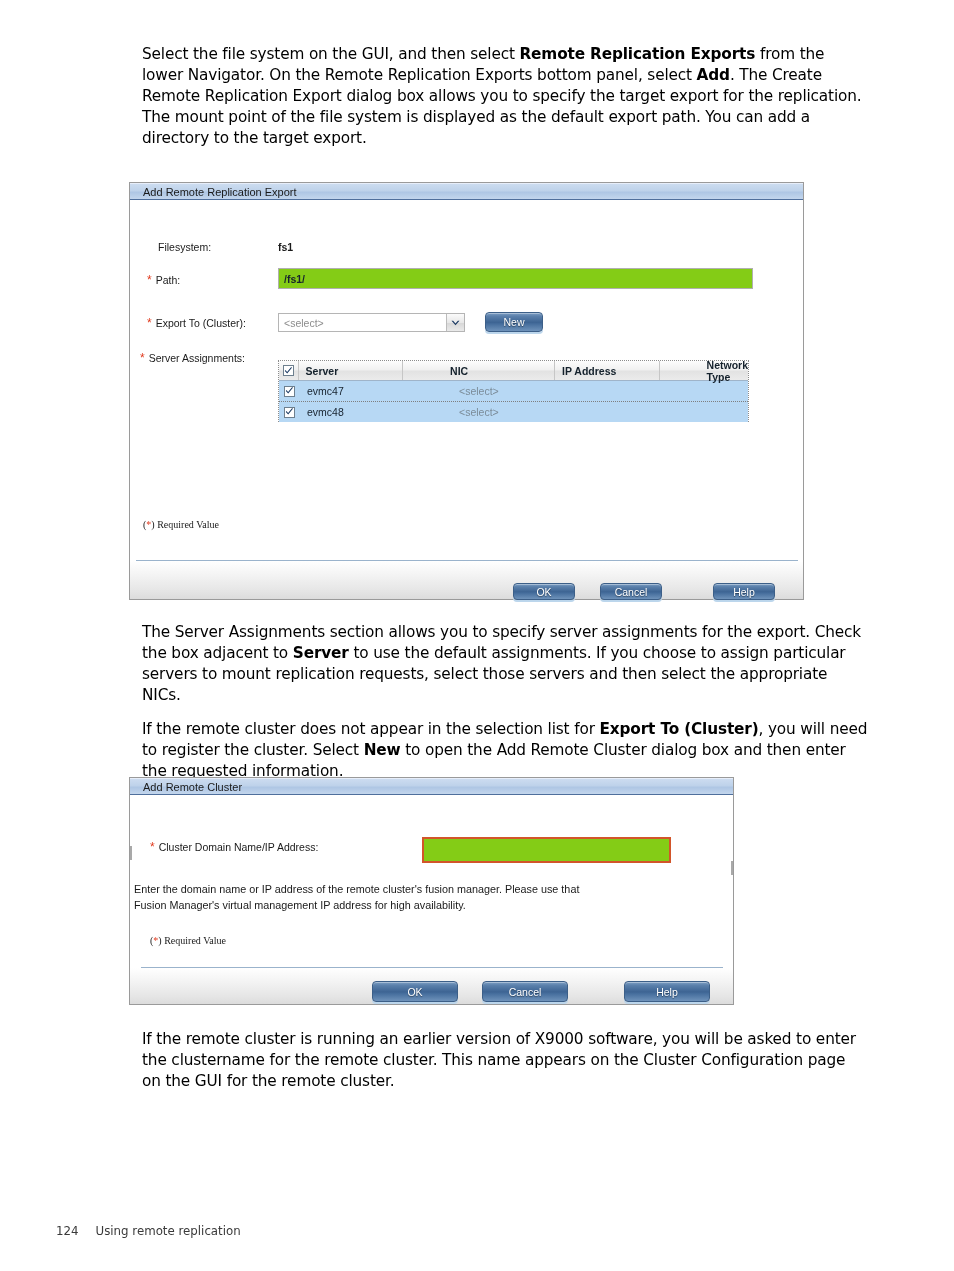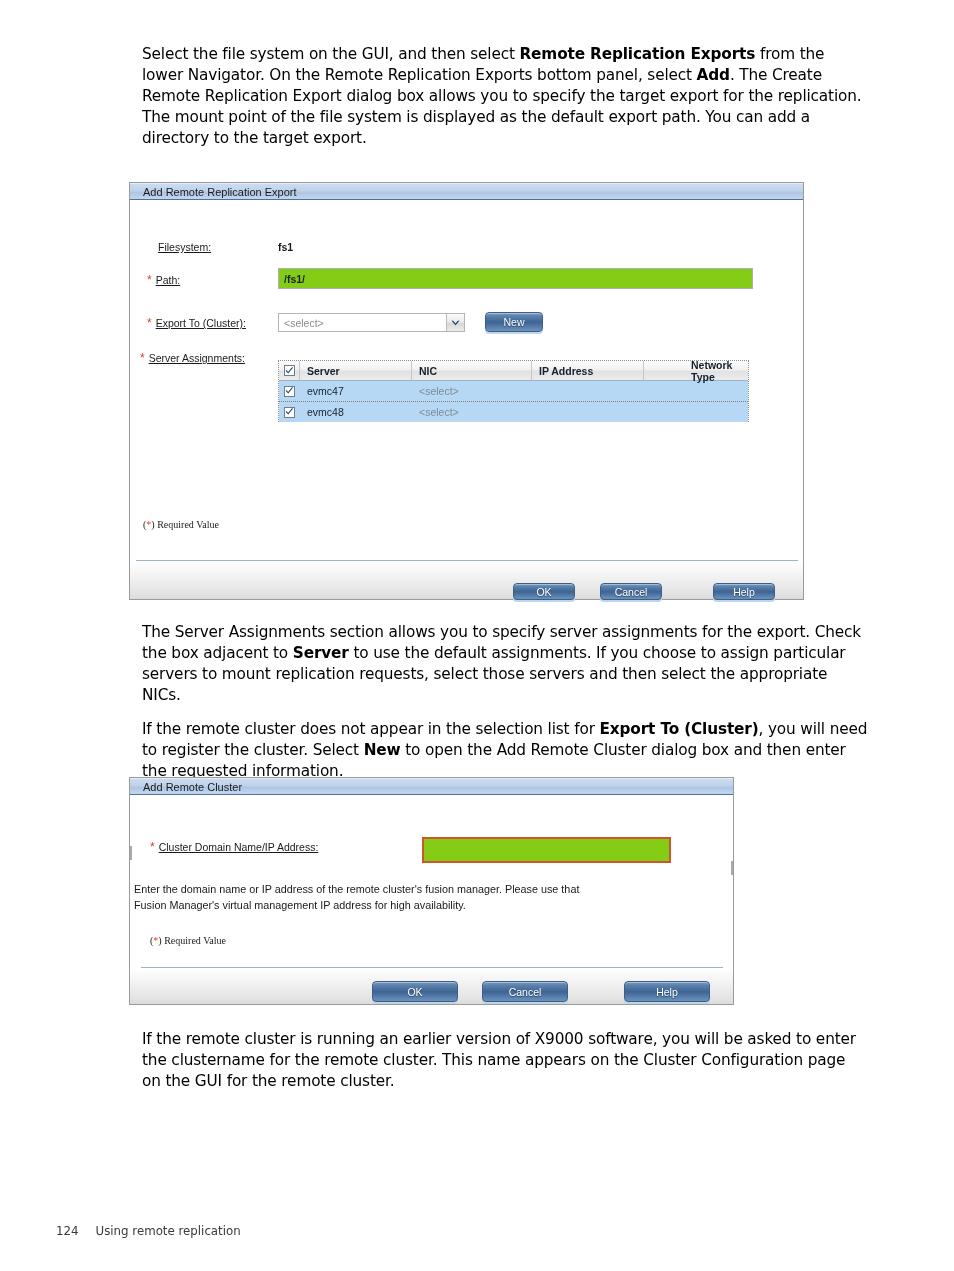--- a/index.html
+++ b/index.html
@@ -72,21 +72,20 @@
     font-size: 12px;
     line-height: 1;
     margin-right: 4px;
     font-family: "Liberation Sans", sans-serif;
   }
   .fld-label {
     font-family: "Liberation Sans", sans-serif;
     font-size: 10.5px;
     color: #1a1a1a;
     white-space: nowrap;
-    text-decoration: underline;
   }
   .fld-value-bold {
     font-family: "Liberation Sans", sans-serif;
     font-size: 10.5px;
     font-weight: 700;
     color: #1a1a1a;
   }
 
   
   .text-input {
@@ -205,21 +204,21 @@
     align-items: center;
     font-family: "Liberation Sans", sans-serif;
     font-size: 10.5px;
     color: #16222e;
     padding-left: 7px;
     box-sizing: border-box;
   }
   .tbl-row .cell.muted { color: #7b8c99; }
   .col-chk   { width: 21px; padding-left: 0 !important; justify-content: center; }
   .col-srv   { width: 112px; }
-  .col-nic   { width: 120px; }
+  .col-nic   { width: 120px; margin-left: 40px; }
   .col-ip    { width: 112px; }
   .col-net   { flex: 1; margin-left: 40px; }
 
   .chkbox {
     width: 11px;
     height: 11px;
     border: 1px solid #6d7f8e;
     background: #ffffff;
     display: flex;
     align-items: center;

